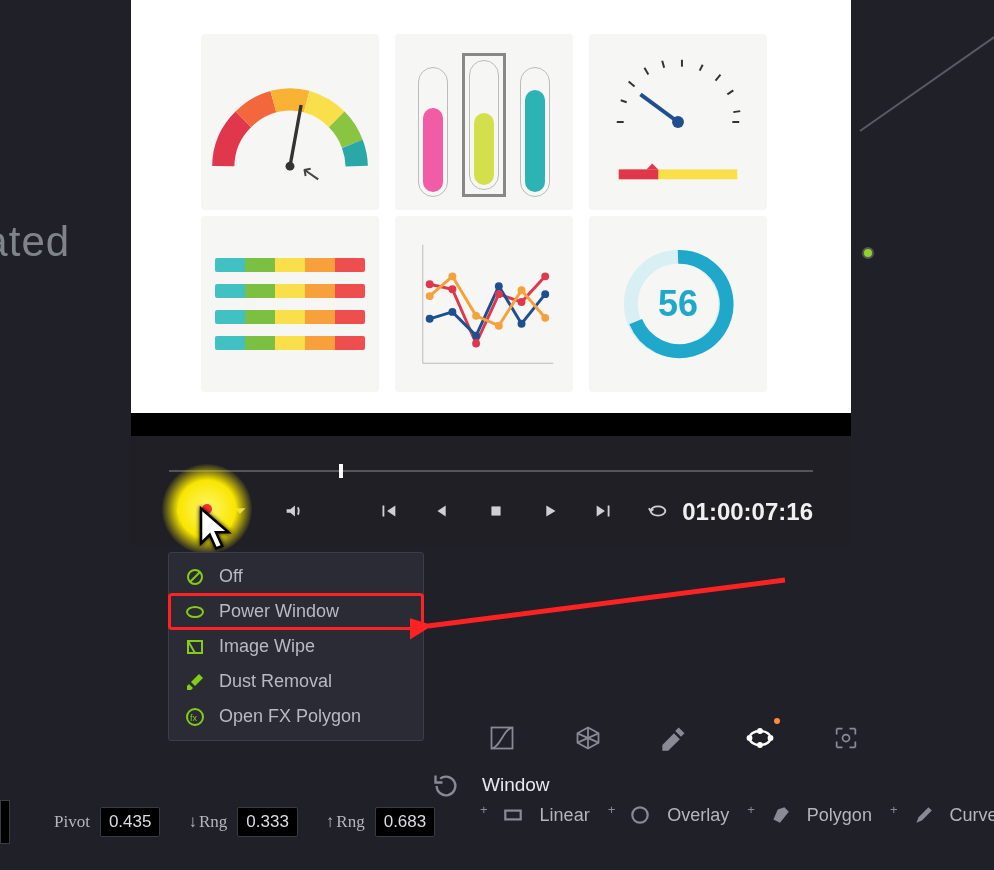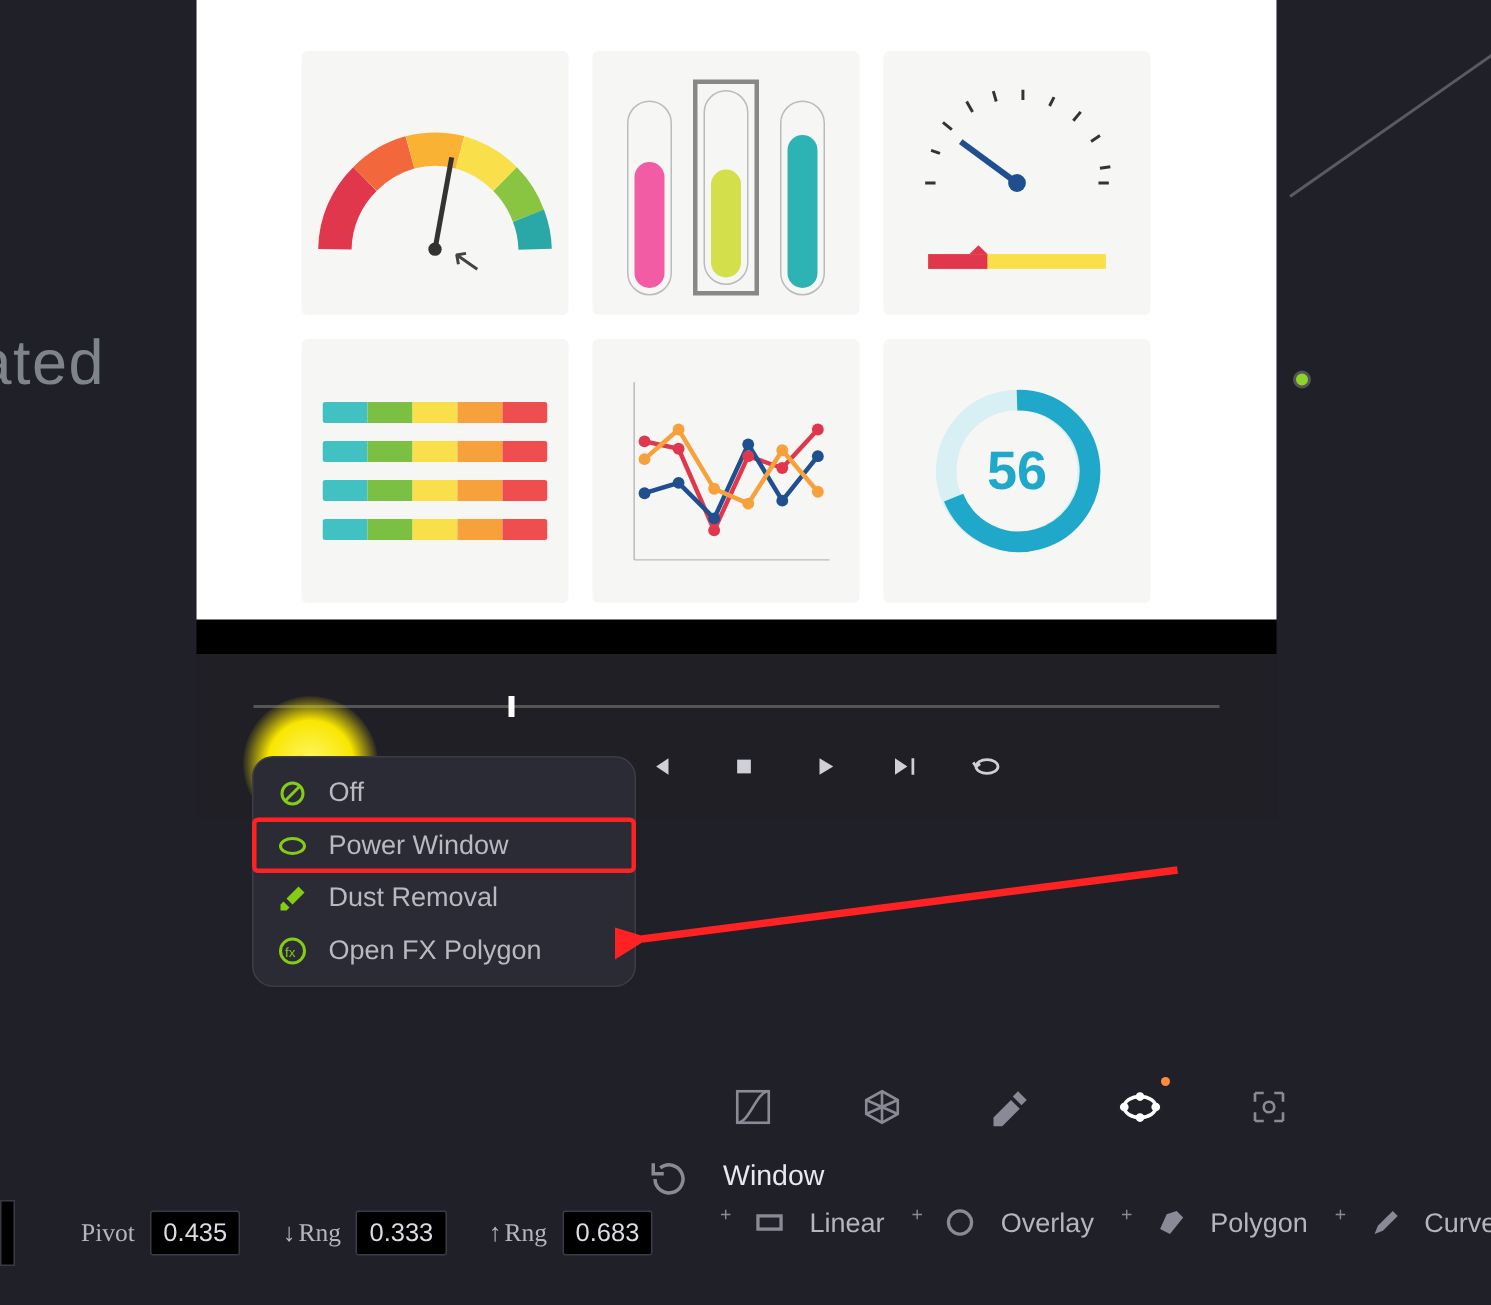--- a/index.html
+++ b/index.html
@@ -1,21 +1,21 @@
 <!DOCTYPE html>
 <html><head>
 <meta charset="utf-8">
 <style>
   * { margin:0; padding:0; box-sizing:border-box; }
   body { width:994px; height:870px; background:#1f2028; font-family:"Segoe UI",Arial,sans-serif; color:#b5b5bd; overflow:hidden; position:relative; }
 
   .bg-text { position:absolute; left:-40px; top:218px; font-size:42px; color:#7f848b; letter-spacing:1px; }
 
   .viewer { position:absolute; left:131px; top:0; width:720px; height:436px; background:#000; }
-  .viewer-canvas { position:absolute; left:0px; top:0px; width:720px; height:413px; background:#fff; display:flex; flex-direction:column; padding:34px 70px; gap:16px; }
+  .viewer-canvas { position:absolute; left:0px; top:0px; width:720px; height:413px; background:#fff; display:flex; flex-direction:column; padding:34px 70px; gap:6px; }
   .row { display:flex; gap:16px; }
   .tile { width:178px; height:176px; background:#f6f6f5; border-radius:4px; display:flex; align-items:center; justify-content:center; position:relative; flex-direction:column; }
   
   .bars3 { position:relative; width:150px; height:150px; display:flex; gap:14px; align-items:flex-end; justify-content:center;}
   .bar3-wrap { width:30px; height:130px; border:1px solid #bbb; border-radius:16px; display:flex; align-items:flex-end; padding:4px; }
   .bar3-fill { width:100%; border-radius:12px; }
   .bar3-sel { border:3px solid #888; padding:4px; }
   
   
   .hbars { width:150px; display:flex; flex-direction:column; gap:12px; }
@@ -42,21 +42,21 @@
   .timecode { position:absolute; right:38px; top:62px; font-size:24px; font-weight:600; color:#f0f0f3; }
 
   
   .highlight { position:absolute; left:162px; top:464px; width:90px; height:90px; border-radius:50%;
     background:radial-gradient(circle, #fff76b 0%, #f9e600 45%, rgba(249,230,0,0) 72%); }
   .highlight .red-dot { position:absolute; left:40px; top:40px; width:10px; height:10px; border-radius:50%; background:#ff2e2e; }
   .cursor-ptr { position:absolute; left:196px; top:506px; width:40px; height:50px; }
   .cursor-ptr svg { width:40px; height:50px; filter:drop-shadow(0 0 2px #000);}
 
   
-  .menu { position:absolute; left:168px; top:504px; width:256px; background:#2a2b34; border:1px solid #3c3d47; border-radius:14px; padding:6px 0; }
+  .menu { position:absolute; left:168px; top:552px; width:256px; background:#2a2b34; border:1px solid #3c3d47; border-radius:3px; padding:6px 0; }
   .mitem { display:flex; align-items:center; gap:14px; padding:7px 16px; font-size:18px; color:#b9b9c2; }
   .micon { width:20px; height:20px; display:flex; align-items:center; justify-content:center; color:#84cc16;}
   .mitem.highlighted { outline:3px solid #ff2222; outline-offset:-2px; border-radius:3px; }
 
   
   .ann-arrow { position:absolute; left:410px; top:572px; width:380px; height:70px; pointer-events:none; }
 
   
   .tool-icons { position:absolute; left:480px; top:716px; display:flex; gap:42px; align-items:center;}
   .ticon { width:44px; height:44px; display:flex; align-items:center; justify-content:center; color:#8a8a96; position:relative;}
@@ -274,20 +274,21 @@
           <path d="M16 6h2v12h-2zM4 6l9 6-9 6z"></path>
         </svg>
       </div>
     <div class="tbtn">
         <svg viewBox="0 0 24 24" fill="none" stroke="currentColor" stroke-width="2">
           <path d="M4 12a8 5 0 1 0 16 0 8 5 0 1 0-16 0"></path>
           <path d="M4 12l-2-3M4 12l3-2"></path>
         </svg>
       </div>
   </div>
+  <div class="timecode">01:00:07:16</div>
 </div>
 
 <div class="highlight">
     <div class="red-dot"></div>
   </div>
 <div class="cursor-ptr">
   <svg viewBox="0 0 32 40">
       <path d="M4 2 L4 30 L11 23 L16 34 L21 32 L16 21 L26 21 Z" fill="#fff" stroke="#000" stroke-width="2"></path>
     </svg>
 </div>
@@ -302,20 +303,29 @@
       </span>
     <span>Off</span>
   </div>
   <div class="mitem highlighted">
     <span class="micon">
         <svg viewBox="0 0 20 20" fill="none" stroke="currentColor" stroke-width="2">
           <ellipse cx="10" cy="10" rx="8" ry="5"></ellipse>
         </svg>
       </span>
     <span>Power Window</span>
+  </div>
+  <div class="mitem">
+    <span class="micon">
+        <svg viewBox="0 0 20 20" fill="none" stroke="currentColor" stroke-width="2">
+          <rect x="3" y="4" width="14" height="12"></rect>
+          <line x="3" y1="4" x2="10" y2="16" x1="3"></line>
+        </svg>
+      </span>
+    <span>Image Wipe</span>
   </div>
   <div class="mitem">
     <span class="micon">
         <svg viewBox="0 0 20 20" fill="currentColor">
           <path d="M14 2l4 4-8 8-4-4zM4 12l4 4-2 2H2v-4z"></path>
         </svg>
       </span>
     <span>Dust Removal</span>
   </div>
   <div class="mitem">

